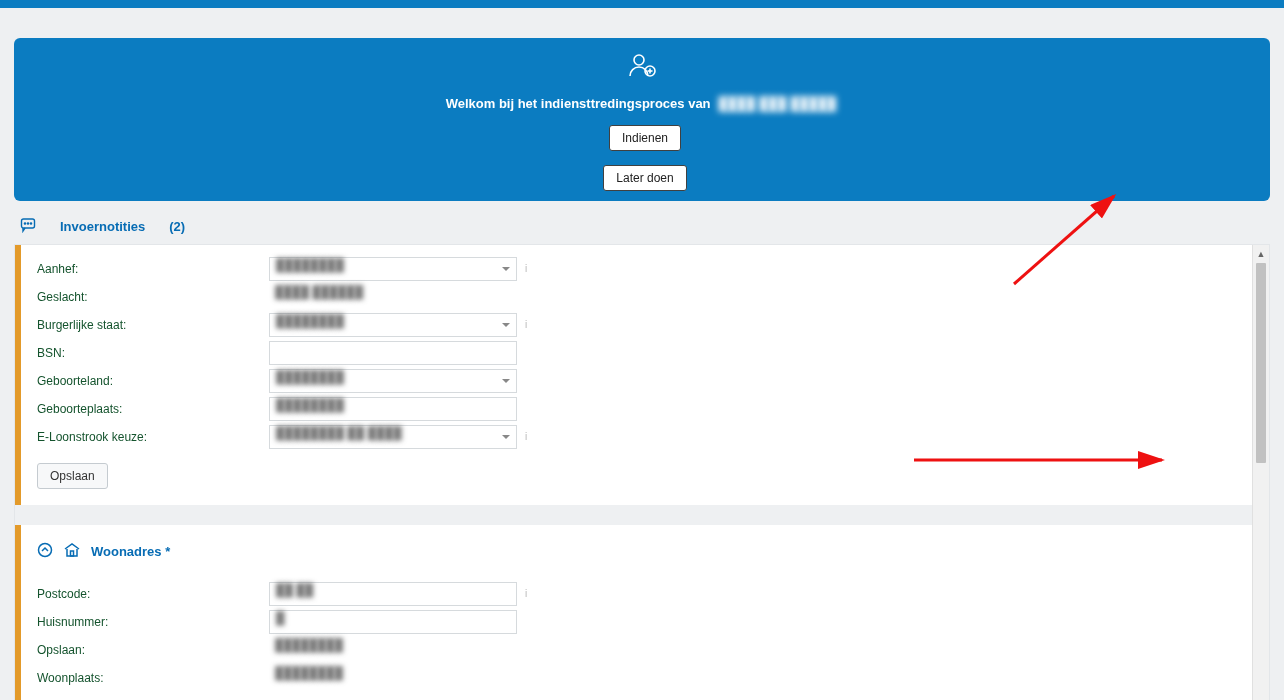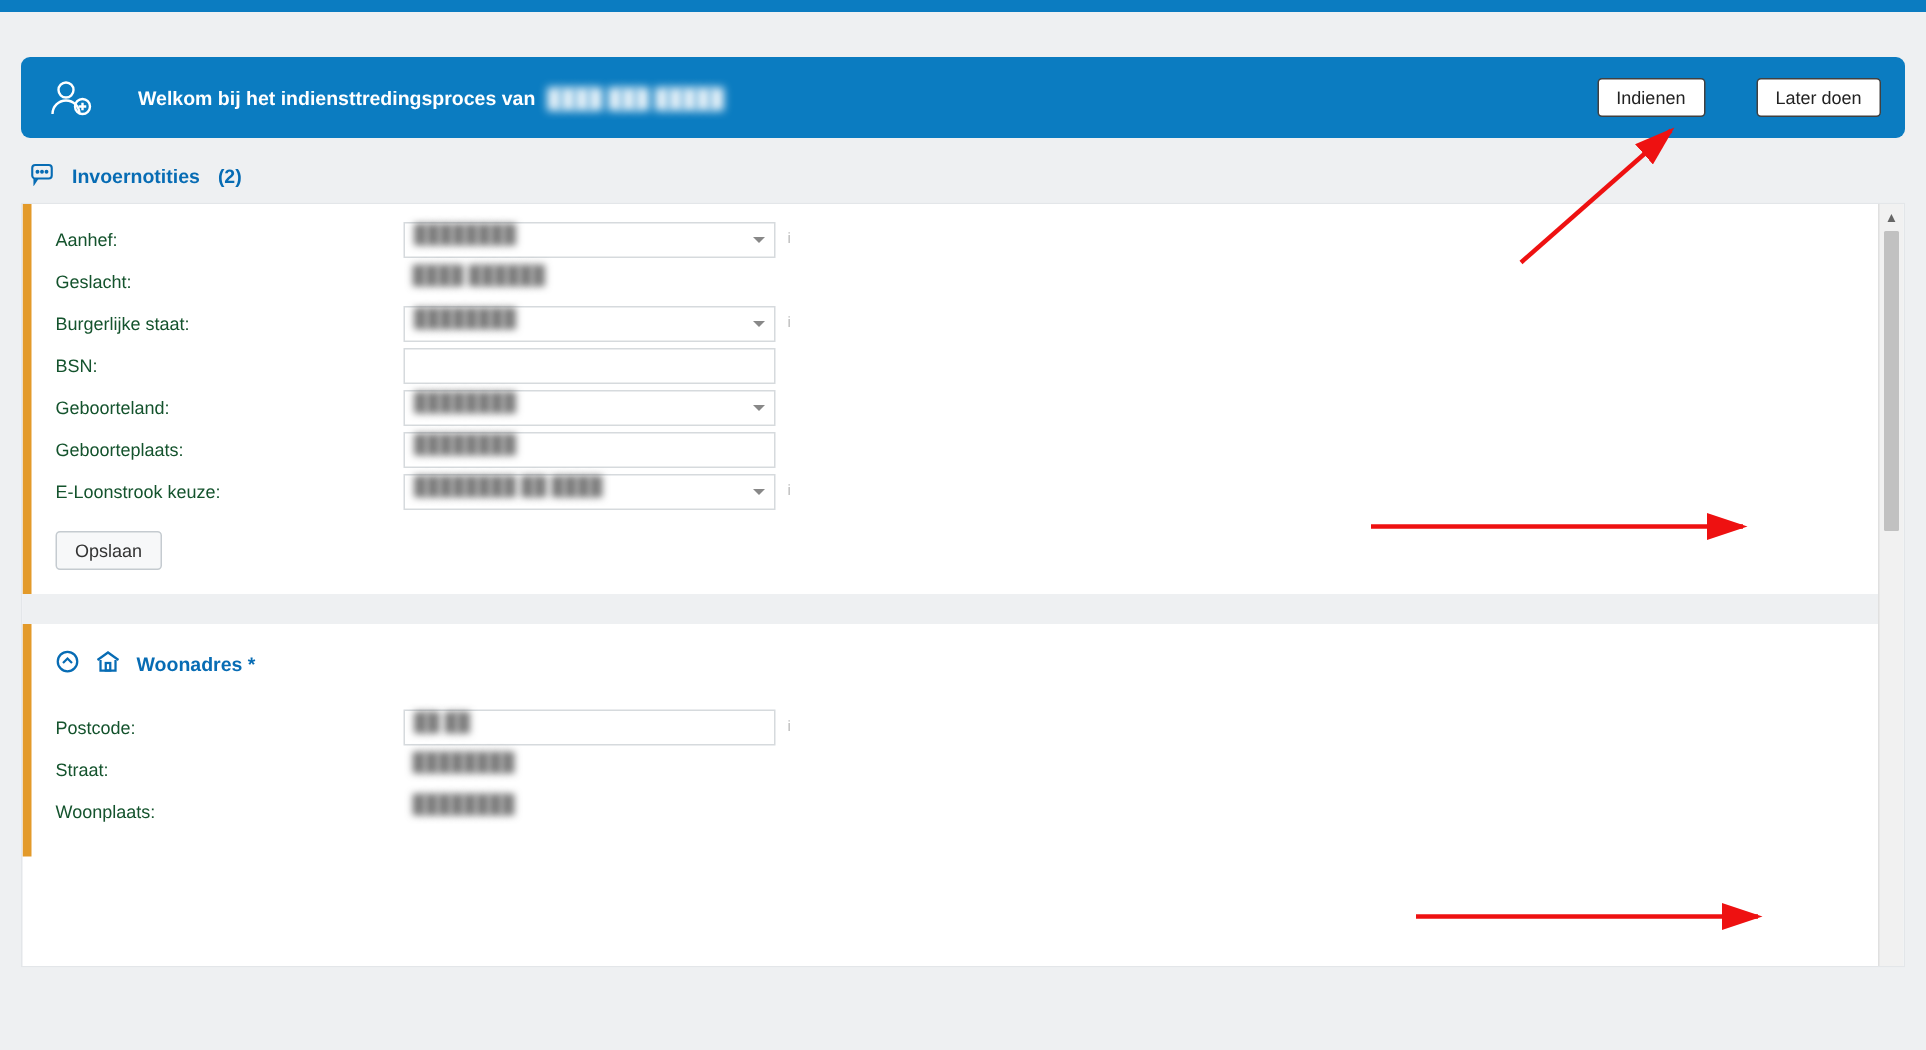--- a/index.html
+++ b/index.html
@@ -22,22 +22,23 @@
     background: #eef0f2;
     padding: 30px 14px 14px 14px;
     height: 692px;
   }
   .banner {
     background: #0b7cc1;
     border-radius: 6px;
     padding: 10px 16px;
     display: flex;
     align-items: center;
-    gap: 28px;
+    gap: 14px;
     color: #fff;
+    flex-direction: column;
   }
   .banner .icon-wrap {
     width: 34px; height: 34px;
     display: flex; align-items: center; justify-content: center;
   }
   .banner .welcome {
     font-weight: bold;
     font-size: 13px;
     flex: 1;
     display: flex;
@@ -51,21 +52,21 @@
     padding: 5px 12px;
     font-size: 12px;
     border-radius: 3px;
     cursor: pointer;
     margin-left: 6px;
   }
   .notes-row {
     margin: 16px 0 8px 6px;
     display: flex;
     align-items: center;
-    gap: 12px;
+    gap: 24px;
     color: #076cb4;
     font-weight: bold;
     font-size: 13px;
   }
   .content-area {
     position: relative;
   }
   .scroll-region {
     background: #fff;
     border: 1px solid #e3e6e9;
@@ -282,21 +283,25 @@
           </span>
           <span>Woonadres *</span>
         </div>
 
         <div class="form-row">
           <div class="form-label">Postcode:</div>
           <div class="form-control blur">██ ██</div>
           <span class="info-badge">i</span>
         </div>
         <div class="form-row">
-          <div class="form-label">Straat:</div>
+          <div class="form-label">Huisnummer:</div>
+          <div class="form-control blur">█</div>
+        </div>
+        <div class="form-row">
+          <div class="form-label">Opslaan:</div>
           <div class="form-control readonly blur" style="border:none;">████████</div>
         </div>
         <div class="form-row">
           <div class="form-label">Woonplaats:</div>
           <div class="form-control readonly blur" style="border:none;">████████</div>
         </div>
 
       </div>
 
       <div class="scrollbar">

